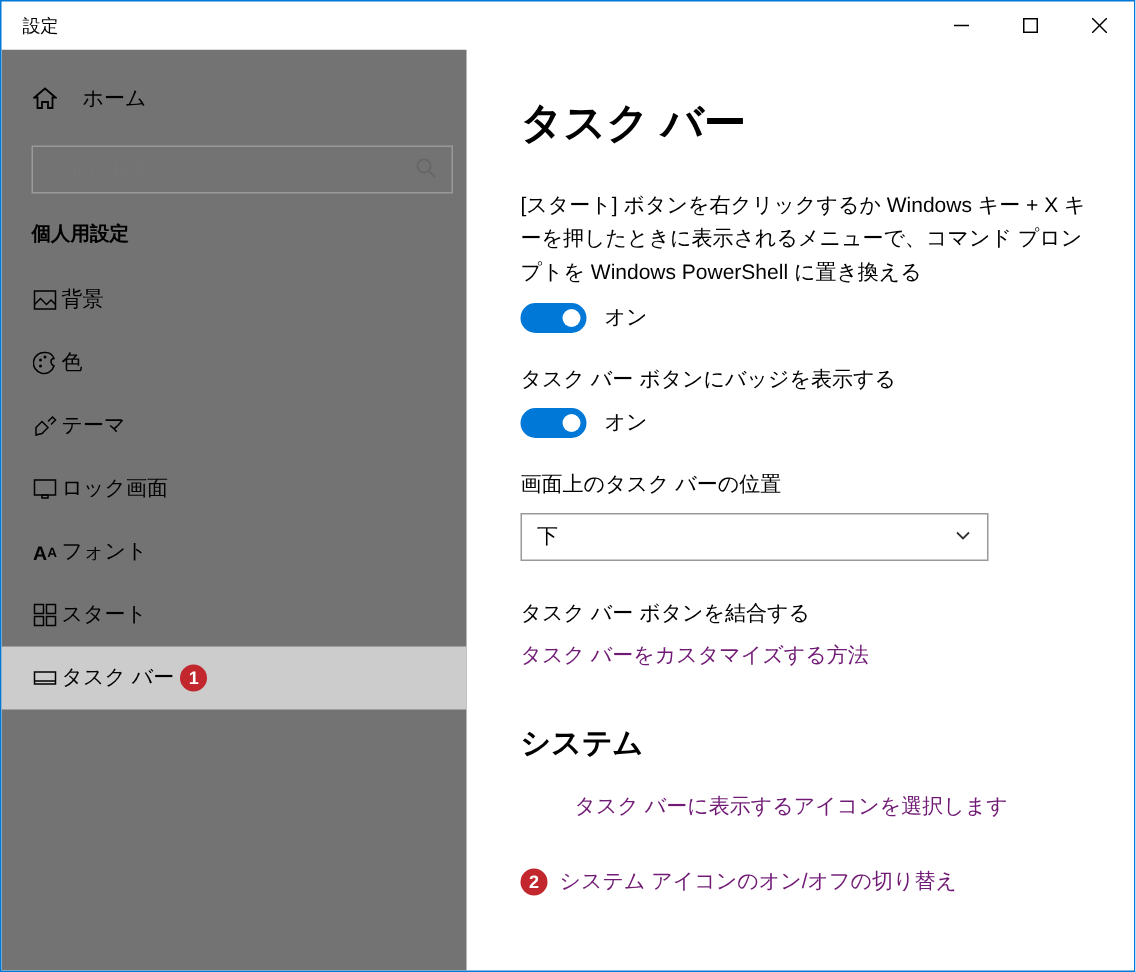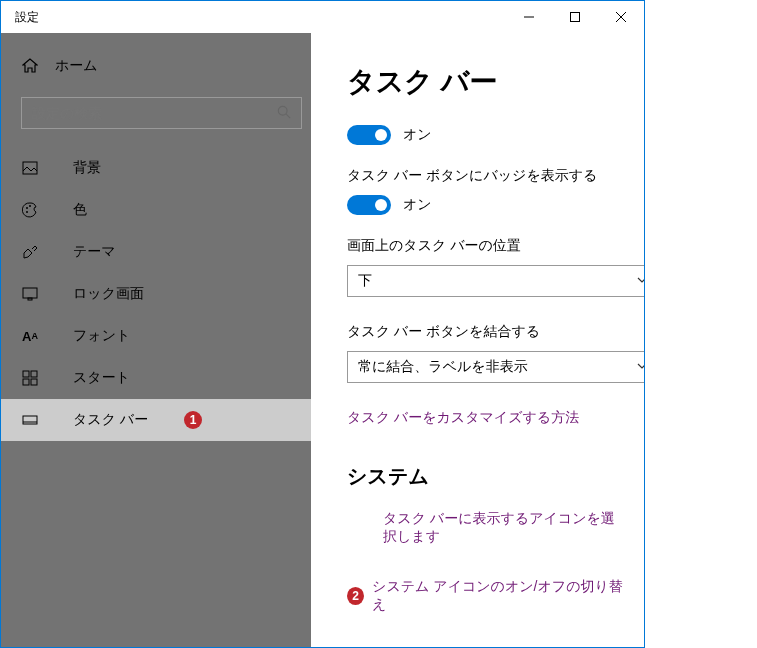--- a/index.html
+++ b/index.html
@@ -1,30 +1,30 @@
 <!DOCTYPE html>
 <html><head>
 <meta charset="utf-8">
 <style>
 * { box-sizing: border-box; margin: 0; padding: 0; }
 body { font-family: "Yu Gothic UI", "Meiryo", sans-serif; font-size: 14px; color: #000; background: #fff; }
-.window { width: 645px; height: 648px; border: 1px solid #0078d7; display: flex; flex-direction: column; position: relative; }
+.window { width: 757px; height: 648px; border: 1px solid #0078d7; display: flex; flex-direction: column; position: relative; }
 .titlebar { height: 32px; display: flex; align-items: center; justify-content: space-between; padding-left: 14px; }
 .titlebar-title { font-size: 12px; }
 .titlebar-controls { display: flex; }
 .titlebar-btn { width: 46px; height: 32px; display: flex; align-items: center; justify-content: center; cursor: pointer; }
 .titlebar-btn svg { width: 10px; height: 10px; }
 .content { flex: 1; display: flex; overflow: hidden; }
 .sidebar { width: 310px; padding: 14px 0 0 0; background: #737373; display: flex; flex-direction: column; }
 .home-row { display: flex; align-items: center; gap: 16px; padding: 10px 20px; cursor: pointer; }
 .search-box { margin: 12px 9px 18px 20px; height: 32px; border: 1px solid #999; display: flex; align-items: center; padding: 0 10px; }
 .search-box input { flex: 1; border: none; outline: none; font-size: 14px; background: transparent; }
 .search-box .sicon { color: #666; }
 .section-label { font-size: 13px; font-weight: 600; padding: 0 20px 14px 20px; }
-.nav-item { display: flex; align-items: center; gap: 34px; padding: 12px 20px; cursor: pointer; position: relative; font-size: 14px; }
+.nav-item { display: flex; align-items: center; gap: 2px; padding: 12px 20px; cursor: pointer; position: relative; font-size: 14px; }
 .nav-item.active { background: #cccccc; }
 .nav-icon { width: 18px; display: flex; align-items: center; justify-content: center; }
 .main { flex: 1; padding: 30px 20px 20px 36px; overflow-y: auto; }
 .main h1 { font-size: 28px; font-weight: 600; margin-bottom: 24px; }
 .setting-desc { font-size: 14px; line-height: 1.6; margin-bottom: 10px; max-width: 380px; }
 .toggle-row { display: flex; align-items: center; gap: 12px; margin-bottom: 22px; }
 .toggle { width: 44px; height: 20px; border-radius: 10px; background: #0078d7; position: relative; cursor: pointer; }
 .toggle .knob { width: 12px; height: 12px; border-radius: 50%; background: #fff; position: absolute; top: 4px; right: 4px; }
 .dropdown { width: 312px; height: 32px; border: 1px solid #999; display: flex; align-items: center; justify-content: space-between; padding: 0 10px; cursor: pointer; margin-bottom: 26px; font-size: 14px; }
 .link { color: #701a75; font-size: 14px; cursor: pointer; margin-bottom: 14px; display: inline-block; }
@@ -73,20 +73,21 @@
       <div class="search-box">
         <input type="text" placeholder="設定の検索" style="">
         <span class="sicon">
           <svg width="14" height="14" viewBox="0 0 16 16">
               <circle cx="6.5" cy="6.5" r="5" fill="none" stroke="#666" stroke-width="1.3"></circle>
               <line x1="10.5" y1="10.5" x2="15" y2="15" stroke="#666" stroke-width="1.3"></line>
             </svg>
         </span>
       </div>
 
+      <div class="section-label">個人用設定</div>
 
       <div class="nav-item">
         <span class="nav-icon">
             <svg width="16" height="16" viewBox="0 0 16 16">
               <rect x="1" y="2" width="14" height="12" fill="none" stroke="#000"></rect>
               <path d="M1 11 L5 7 L9 11 L12 8 L15 11" fill="none" stroke="#000"></path>
             </svg>
           </span>
         <span>背景</span>
       </div>
@@ -142,20 +143,21 @@
             </svg>
           </span>
         <span>タスク バー</span>
         <span class="badge" style="margin-left:2px;">1</span>
       </div>
     </div>
 
     <div class="main">
       <h1>タスク バー</h1>
 
+      <div class="setting-desc">[スタート] ボタンを右クリックするか Windows キー + X キーを押したときに表示されるメニューで、コマンド プロンプトを Windows PowerShell に置き換える</div>
       <div class="toggle-row">
         <div class="toggle">
             <div class="knob"></div>
           </div>
         <span>オン</span>
       </div>
 
       <div class="label-text">タスク バー ボタンにバッジを表示する</div>
       <div class="toggle-row">
         <div class="toggle">
@@ -166,26 +168,20 @@
 
       <div class="label-text">画面上のタスク バーの位置</div>
       <div class="dropdown">
         <span>下</span>
         <span><svg width="12" height="12" viewBox="0 0 12 12">
               <path d="M2 4 L6 8 L10 4" fill="none" stroke="#333" stroke-width="1.2"></path>
             </svg></span>
       </div>
 
       <div class="label-text">タスク バー ボタンを結合する</div>
-      <div class="dropdown">
-        <span>常に結合、ラベルを非表示</span>
-        <span><svg width="12" height="12" viewBox="0 0 12 12">
-              <path d="M2 4 L6 8 L10 4" fill="none" stroke="#333" stroke-width="1.2"></path>
-            </svg></span>
-      </div>
 
       <div><span class="link">タスク バーをカスタマイズする方法</span></div>
 
       <div class="section-h">システム</div>
 
       <div style="margin-bottom:18px;margin-left:36px;"><span class="link">タスク バーに表示するアイコンを選択します</span></div>
 
       <div class="link-row">
         <span class="badge">2</span>
         <span class="link" style="margin-bottom:0;">システム アイコンのオン/オフの切り替え</span>

